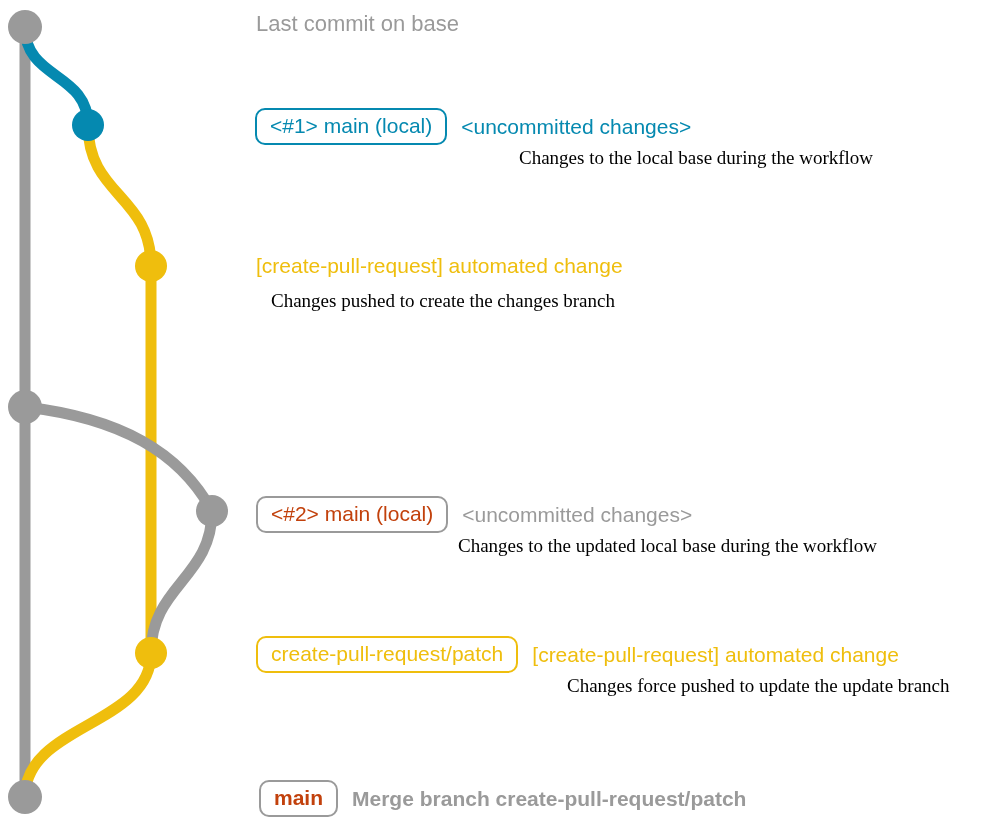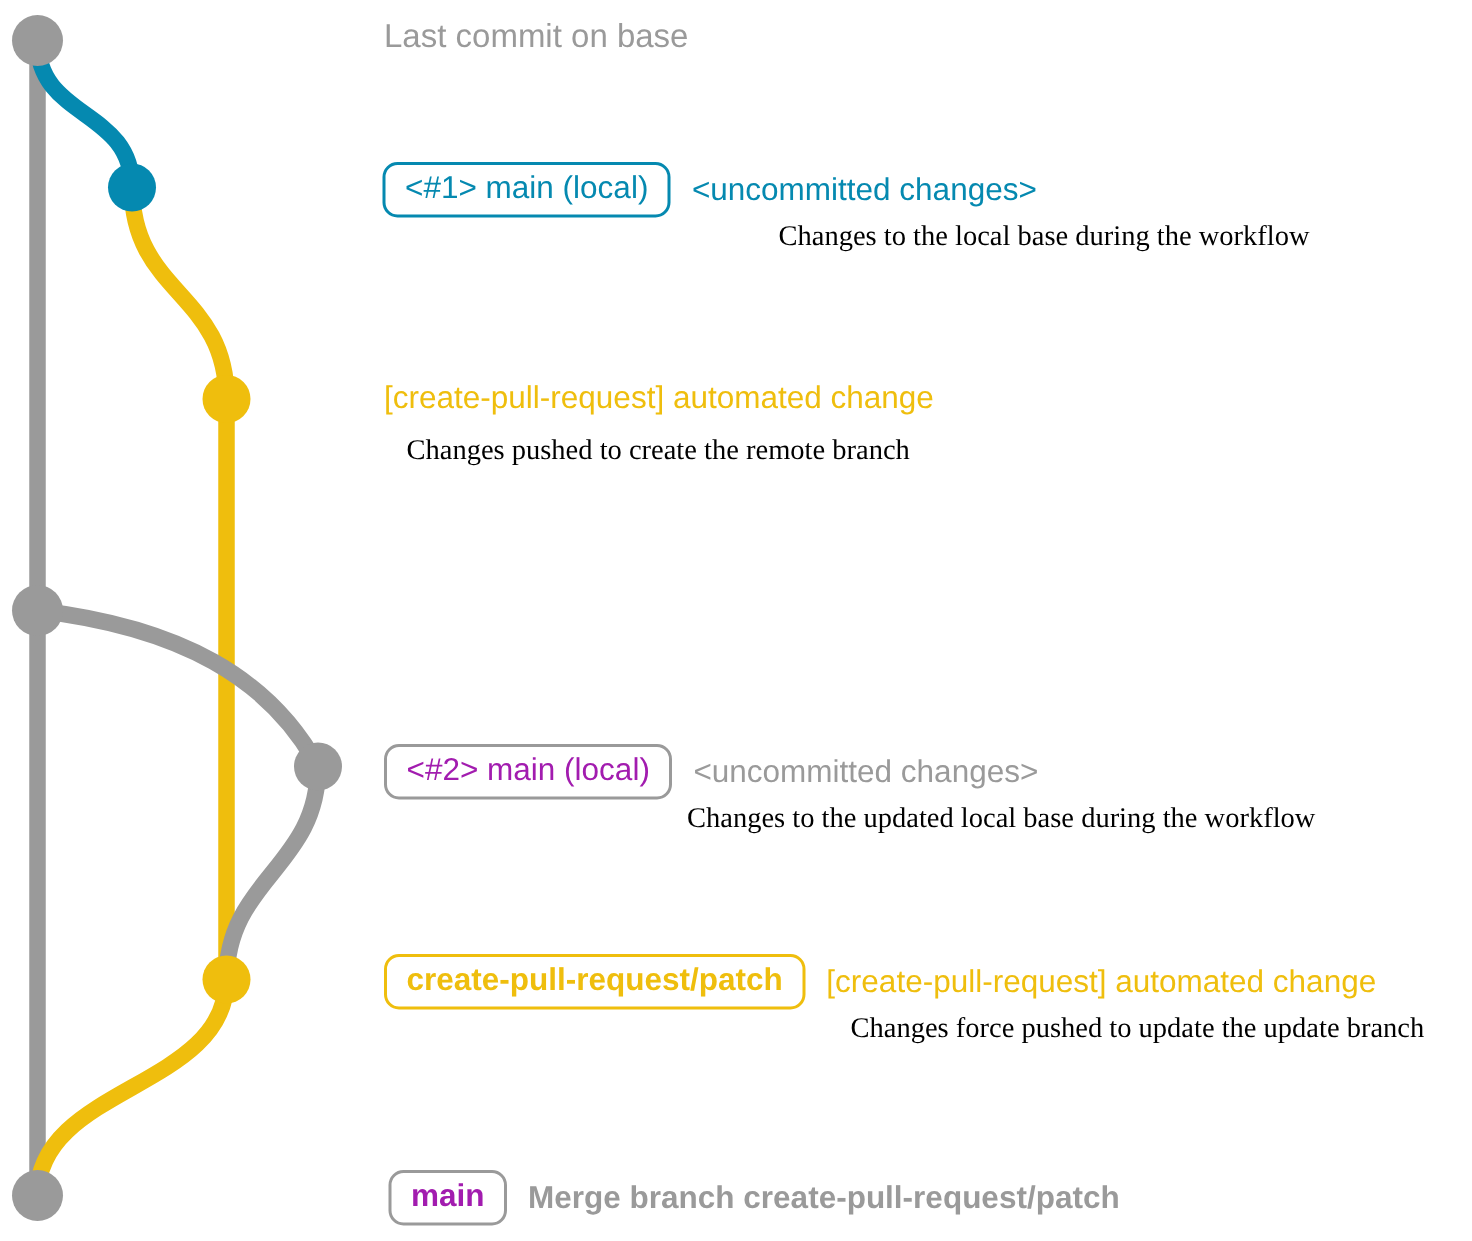--- a/index.html
+++ b/index.html
@@ -42,22 +42,22 @@
     border: 2px solid #9a9a9a;
     border-radius: 10px;
     padding: 5px 13px 7px 13px;
     font-size: 21px;
     line-height: 1;
     color: #9a9a9a;
     background: #ffffff;
     font-family: "Liberation Sans", sans-serif;
   }
   .pill.blue   { border-color: #0589b0; color: #0589b0; }
-  .pill.yellow { border-color: #efbe0d; color: #efbe0d; font-weight: bold; }
-  .pill.gray   { border-color: #9a9a9a; color: #a21caf; text-align: center; }
+  .pill.yellow { border-color: #efbe0d; color: #efbe0d; }
+  .pill.gray   { border-color: #9a9a9a; color: #c2410c; text-align: center; }
 
   .subject {
     font-size: 21px;
     line-height: 1;
     font-family: "Liberation Sans", sans-serif;
     margin-left: 14px;
   }
   .subject.blue   { color: #0589b0; }
   .subject.yellow { color: #efbe0d; }
   .subject.gray   { color: #9a9a9a; }
@@ -120,21 +120,21 @@
 
   <div class="row" style="left:255px; top:108px;">
     <span class="pill blue">&lt;#1&gt; main (local)</span>
     <span class="subject blue">&lt;uncommitted changes&gt;</span>
   </div>
   <div class="plain-note" style="left:487px; top:148px;margin-left:32px;">Changes to the local base during the workflow</div>
 
   <div class="row" style="left:256px; top:255px;">
     <span class="subject yellow nopill">[create-pull-request] automated change</span>
   </div>
-  <div class="plain-note" style="left:271px; top:291px;">Changes pushed to create the remote branch</div>
+  <div class="plain-note" style="left:271px; top:291px;">Changes pushed to create the changes branch</div>
 
 
   <div class="row" style="left:256px; top:496px;">
     <span class="pill gray">&lt;#2&gt; main (local)</span>
     <span class="subject gray">&lt;uncommitted changes&gt;</span>
   </div>
   <div class="plain-note" style="left:458px; top:536px;">Changes to the updated local base during the workflow</div>
 
   <div class="row" style="left:256px; top:636px;">
     <span class="pill yellow">create-pull-request/patch</span>

